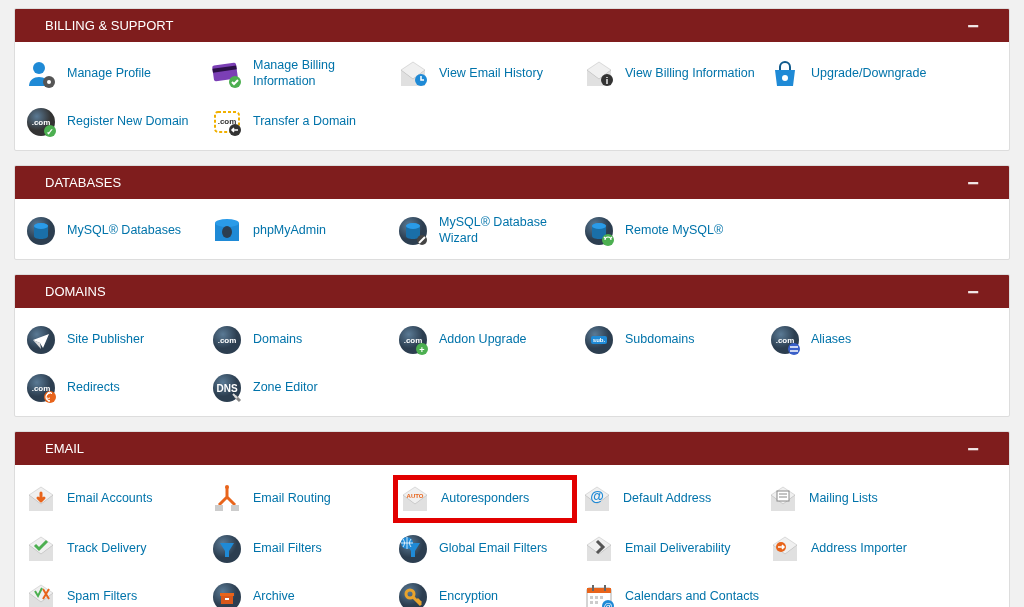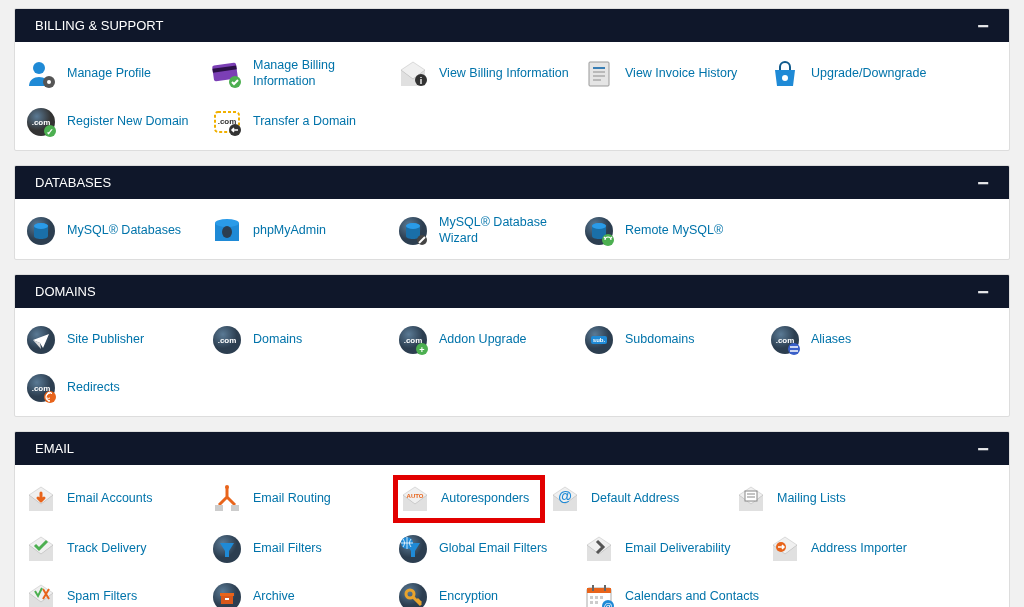--- a/index.html
+++ b/index.html
@@ -11,23 +11,23 @@
     color: #333;
   }
   .panel {
     background: #fff;
     border: 1px solid #ddd;
     border-radius: 2px;
     margin-bottom: 14px;
     overflow: hidden;
   }
   .panel-header {
-    background: #0f172a;
+    background: #7f1d1d;
     color: #fff;
-    padding: 9px 20px;
+    padding: 9px 30px;
     font-size: 13px;
     display: flex;
     justify-content: space-between;
     align-items: center;
     cursor: pointer;
   }
   .panel-header .collapse-btn {
     font-size: 20px;
     line-height: 12px;
     font-weight: bold;
@@ -43,21 +43,21 @@
     width: 186px;
     display: flex;
     align-items: center;
     padding: 6px 4px;
     margin: 2px 0;
     cursor: pointer;
   }
   .item.highlight {
     border: 5px solid #e20000;
     padding: 3px 1px 3px 1px;
-    width: 152px;
+    width: 184px;
   }
   .item .icon {
     width: 32px;
     height: 32px;
     flex: 0 0 32px;
     margin-right: 10px;
     display: flex;
     align-items: center;
     justify-content: center;
   }
@@ -102,37 +102,39 @@
           <span class="label">Manage Billing Information</span>
         </div>
         <div class="item">
           <div class="icon" style="position: relative;">
             <svg width="32" height="32" viewBox="0 0 32 32">
               <rect x="4" y="12" width="24" height="16" fill="#e0e0e0"></rect>
               <path d="M4 12l12 9 12-9" fill="#aaa"></path>
               <path d="M4 12l12-8 12 8-12 9z" fill="#f0f0f0" stroke="#bbb" stroke-width="0.5"></path>
             </svg>
             <svg width="32" height="32" viewBox="0 0 32 32" style="position: absolute; left: 0px; top: 0px;">
+              <circle cx="24" cy="22" r="6" fill="#1f8ad6"></circle>
+              <path d="M24 18v4h3" stroke="#fff" stroke-width="1.5" fill="none"></path>
+            </svg>
+          </div>
+          <span class="label">View Email History</span>
+        </div>
+        <div class="item">
+          <div class="icon" style="position: relative;">
+            <svg width="32" height="32" viewBox="0 0 32 32">
+              <rect x="4" y="12" width="24" height="16" fill="#e0e0e0"></rect>
+              <path d="M4 12l12 9 12-9" fill="#aaa"></path>
+              <path d="M4 12l12-8 12 8-12 9z" fill="#f0f0f0" stroke="#bbb" stroke-width="0.5"></path>
+            </svg>
+            <svg width="32" height="32" viewBox="0 0 32 32" style="position: absolute; left: 0px; top: 0px;">
               <circle cx="24" cy="22" r="6" fill="#333"></circle>
               <text x="24" y="26" text-anchor="middle" fill="#fff" font-size="9" font-weight="bold">i</text>
             </svg>
           </div>
           <span class="label">View Billing Information</span>
-        </div>
-        <div class="item">
-          <div class="icon" style="position: relative;">
-            <svg width="32" height="32" viewBox="0 0 32 32">
-              <rect x="6" y="4" width="20" height="24" rx="1" fill="#e5e5e5" stroke="#999"></rect>
-              <line x1="10" y1="10" x2="22" y2="10" stroke="#3a7fb5" stroke-width="2"></line>
-              <line x1="10" y1="14" x2="22" y2="14" stroke="#aaa" stroke-width="1.5"></line>
-              <line x1="10" y1="18" x2="22" y2="18" stroke="#aaa" stroke-width="1.5"></line>
-              <line x1="10" y1="22" x2="18" y2="22" stroke="#aaa" stroke-width="1.5"></line>
-            </svg>
-          </div>
-          <span class="label">View Invoice History</span>
         </div>
         <div class="item">
           <div class="icon" style="position: relative;">
             <svg width="32" height="32" viewBox="0 0 32 32">
               <path d="M6 12h20l-2 16H8z" fill="#1f8ad6"></path>
               <path d="M11 12v-3a5 5 0 0110 0v3" stroke="#105a8c" stroke-width="2" fill="none"></path>
               <circle cx="16" cy="20" r="3" fill="#fff"></circle>
             </svg>
           </div>
           <span class="label">Upgrade/Downgrade</span>
@@ -374,20 +376,39 @@
               <circle cx="25" cy="25" r="6" fill="#e8641b"></circle>
               <path d="M22 22l6 0-3-3m3 3l-6 6" stroke="#fff" stroke-width="1.5" fill="none" opacity="0"></path>
               <path d="M22 23a3 3 0 013-3l2 2m-5 4a3 3 0 003 0" stroke="#fff" fill="none"></path>
               <path d="M28 25l-3 3v-6z" fill="#fff" opacity="0"></path>
               <path d="M22 25h4m-1-2l2 2-2 2" stroke="#fff" stroke-width="1.5" fill="none" opacity="0"></path>
               <path d="M21 25c0-2 2-4 4-4m0 8c-2 0-4-2-4-4" stroke="#fff" stroke-width="1.3" fill="none"></path>
               <path d="M26 20l-1 2 2-1zM24 30l1-2-2 1z" fill="#fff"></path>
             </svg>
           </div>
           <span class="label">Redirects</span>
+        </div>
+        <div class="item">
+          <div class="icon" style="position: relative;">
+            <svg width="32" height="32" viewBox="0 0 32 32">
+              <defs>
+                <radialGradient id="g2c3e50" cx="35%" cy="30%">
+                  <stop offset="0%" stop-color="#5a7a95"></stop>
+                  <stop offset="100%" stop-color="#2c3e50"></stop>
+                </radialGradient>
+              </defs>
+              <circle cx="16" cy="16" r="14" fill="url(#g2c3e50)"></circle>
+            </svg>
+            <svg width="32" height="32" viewBox="0 0 32 32" style="position: absolute; left: 0px; top: 0px;">
+              <text x="16" y="20" text-anchor="middle" font-size="10" font-weight="bold" fill="#fff">DNS</text>
+              <path d="M24 24l5 5" stroke="#888" stroke-width="3"></path>
+              <path d="M22 22l4 4" stroke="#ddd" stroke-width="2"></path>
+            </svg>
+          </div>
+          <span class="label">Zone Editor</span>
         </div>
       </div>
     </div>
     <div class="panel">
       <div class="panel-header">
         <span>EMAIL</span>
         <span class="collapse-btn">−</span>
       </div>
       <div class="panel-body">
         <div class="item">

